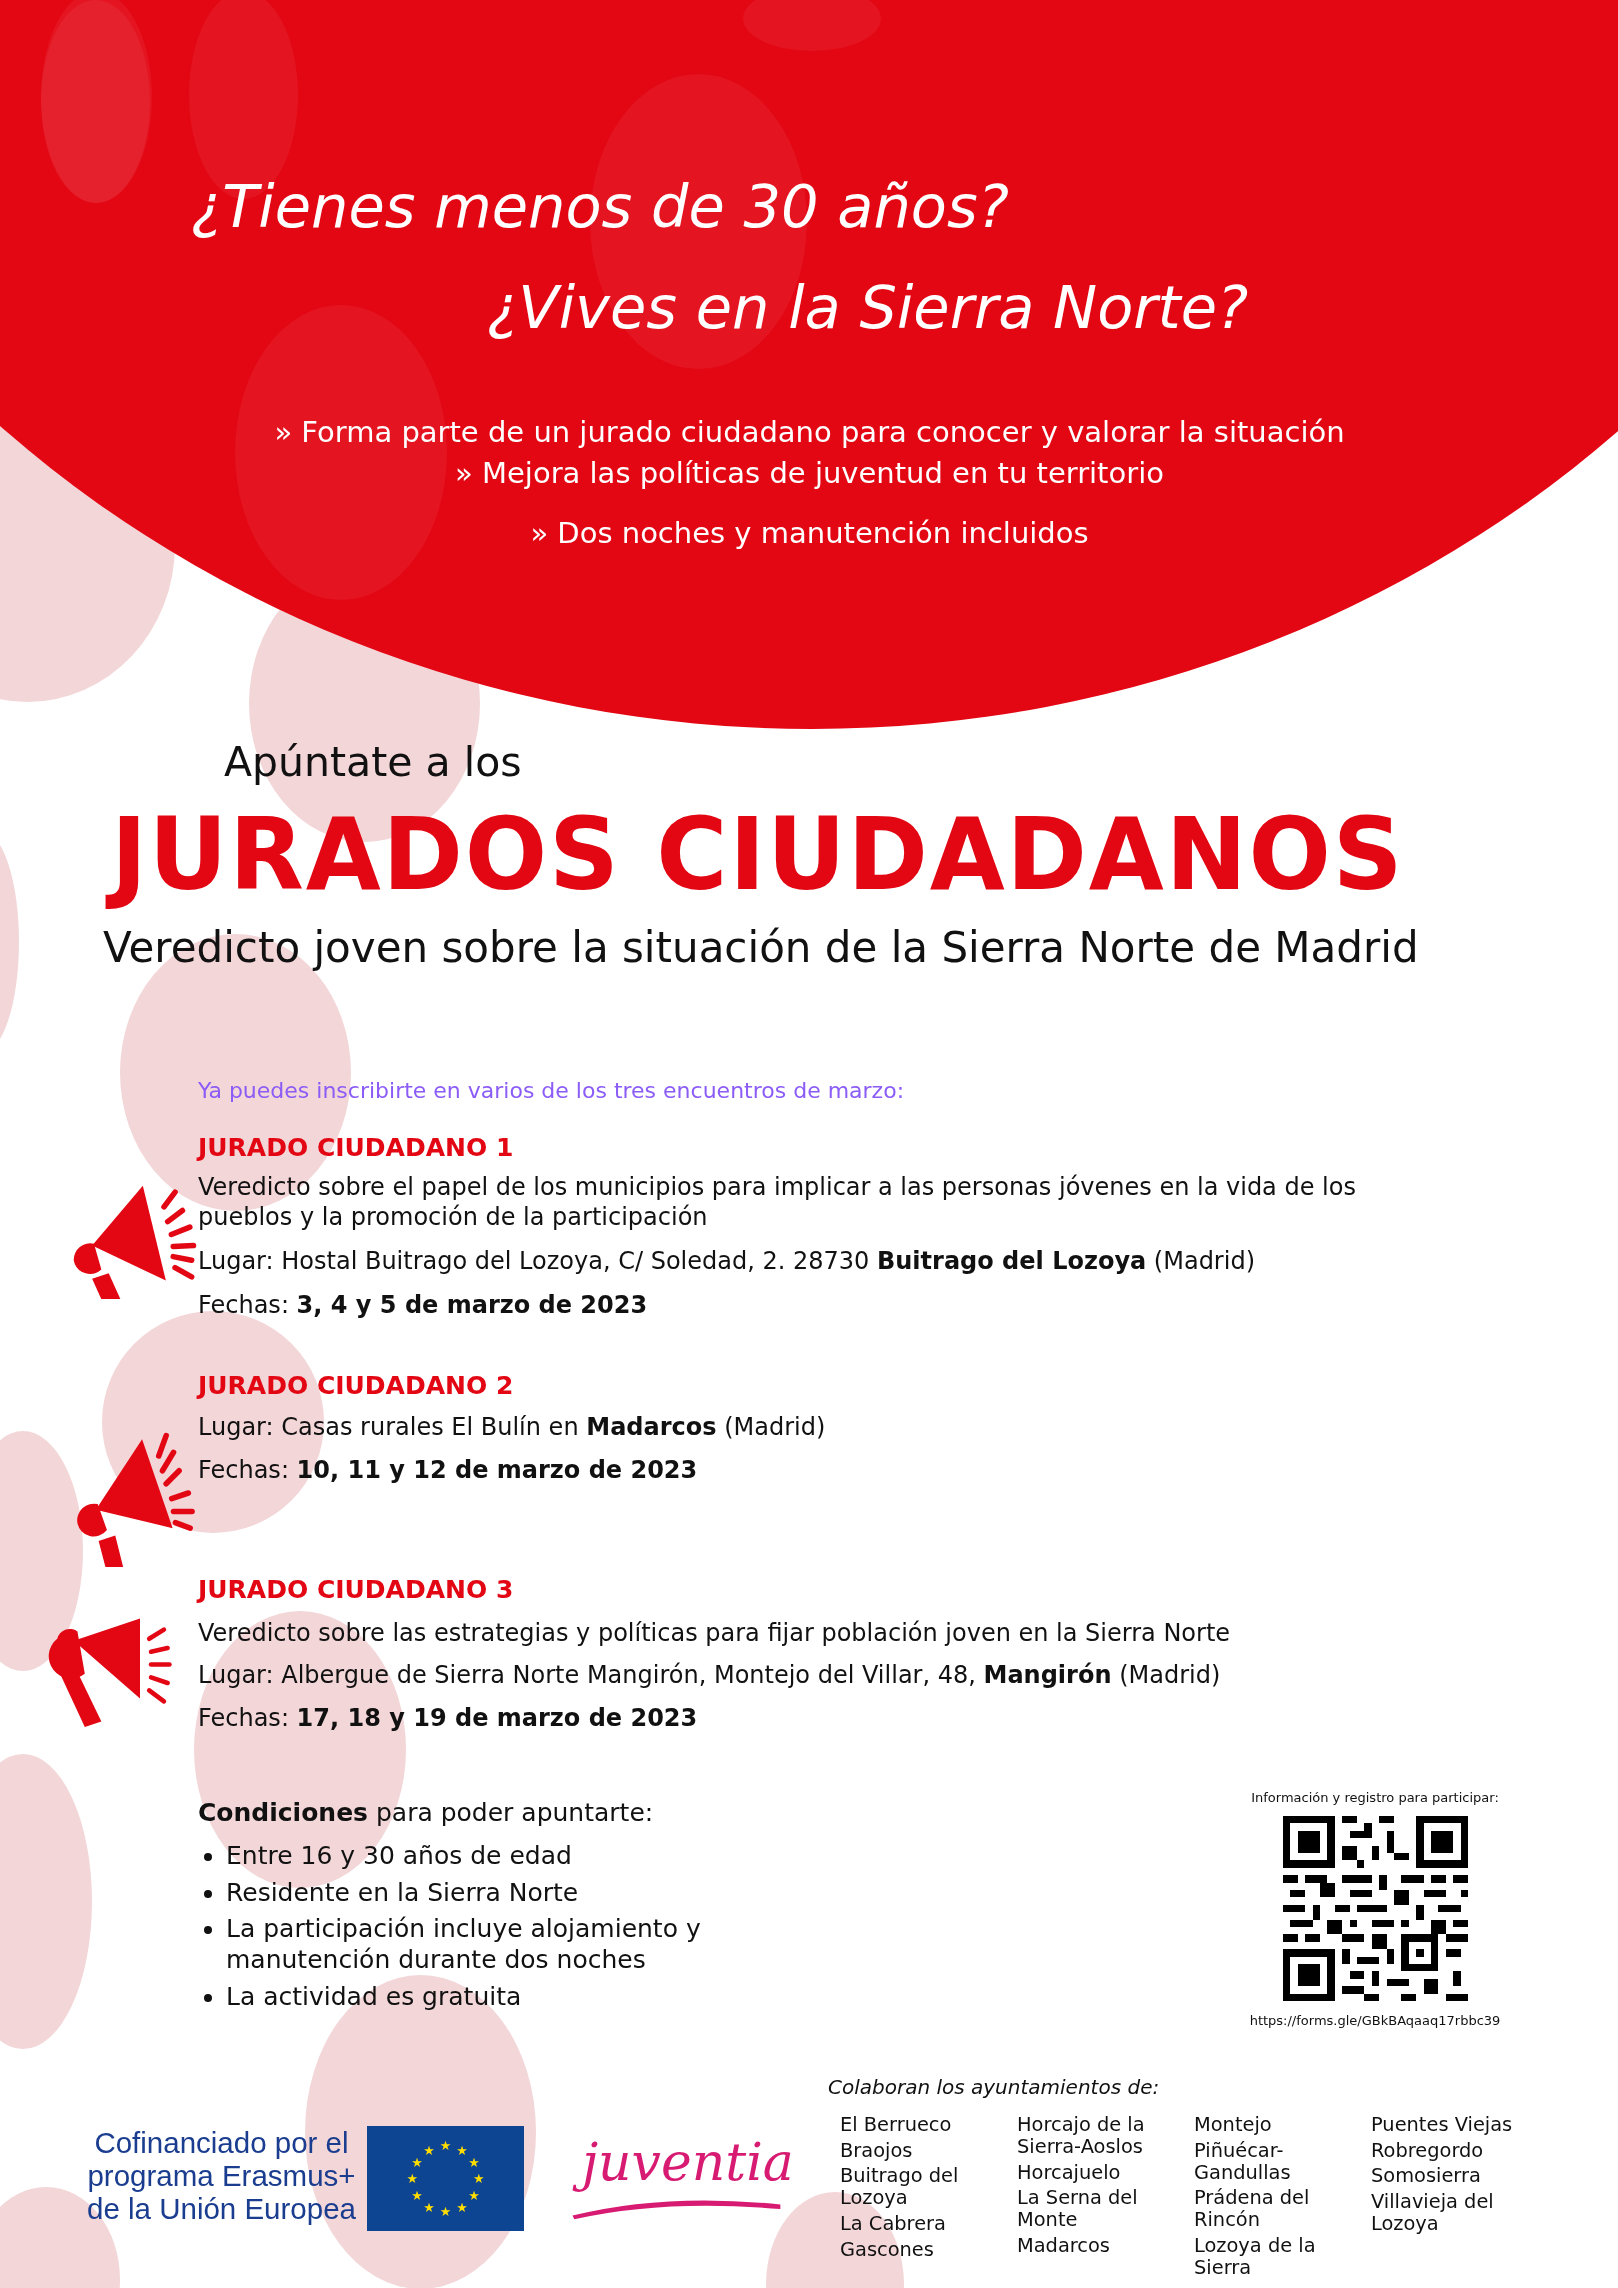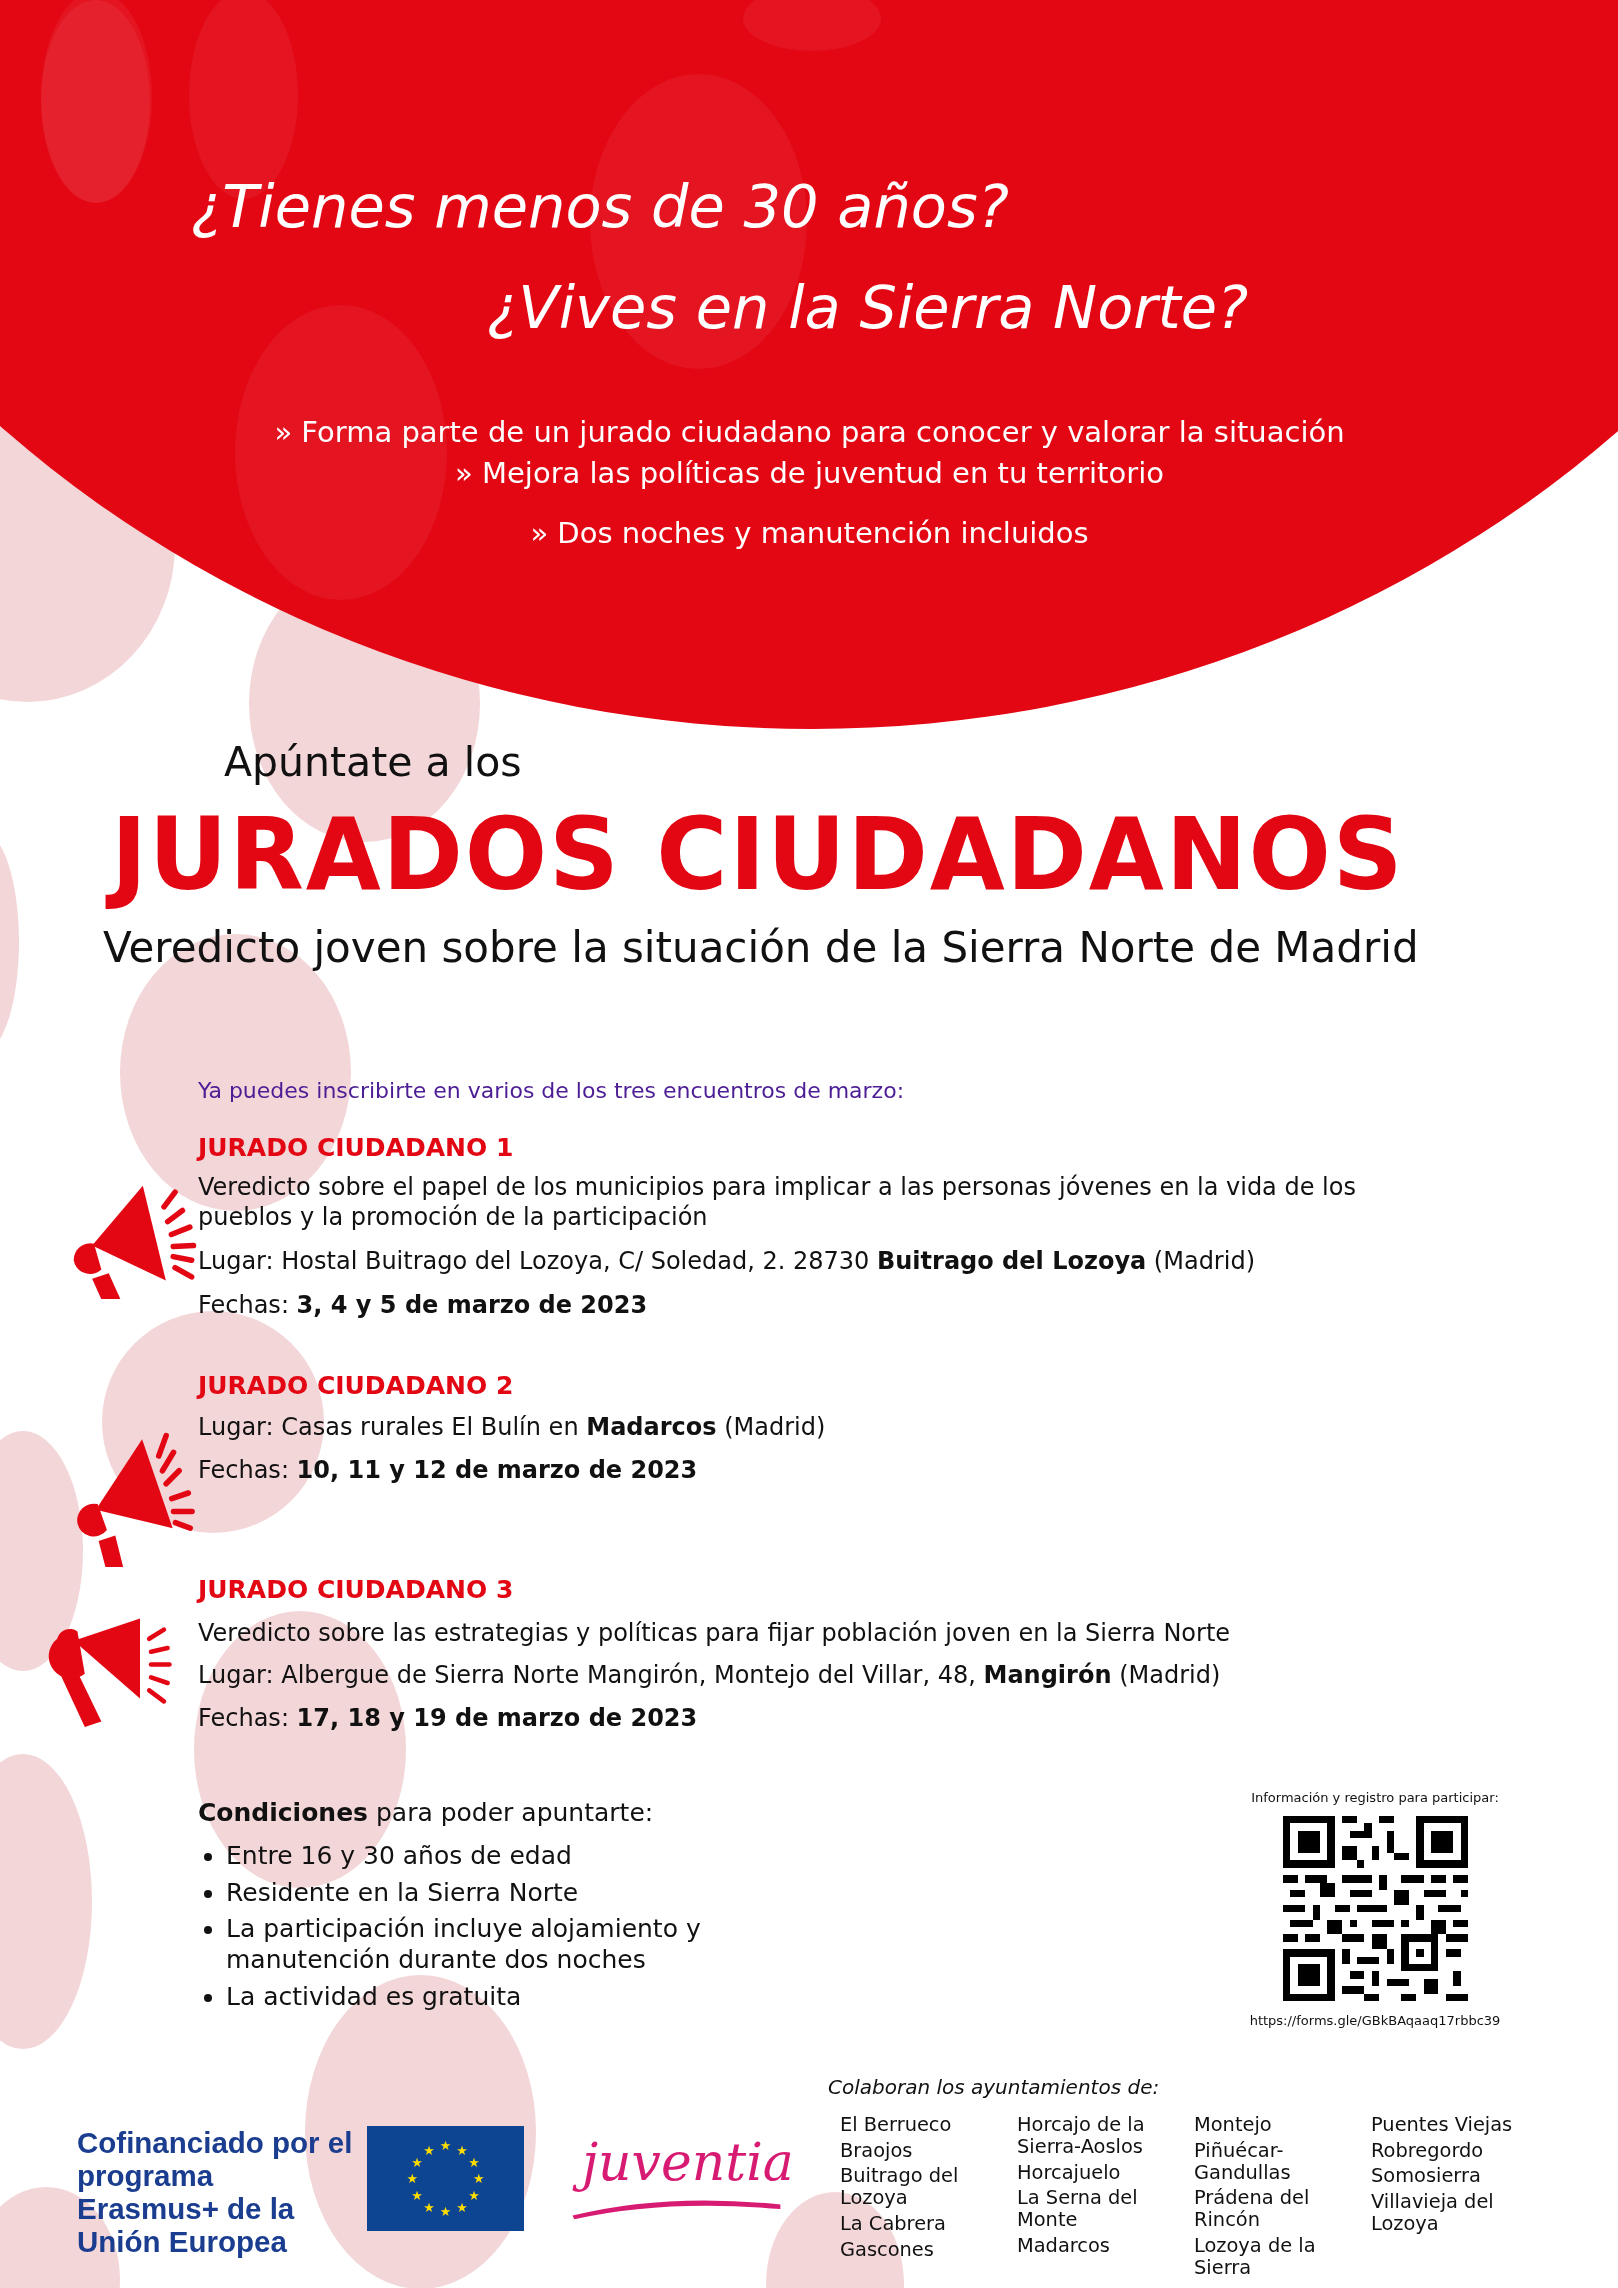--- a/index.html
+++ b/index.html
@@ -7,38 +7,38 @@
   .bg-circle { position: absolute; border-radius: 50%; background: #f3d6d8; }
   .red-arc { position: absolute; left: -388px; top: -1569px; width: 2400px; height: 2298px; border-radius: 50%; background: #e30613; overflow: hidden; }
   .arc-circle { position: absolute; border-radius: 50%; background: rgba(255,255,255,0.06); }
   .hero-q1 { position: absolute; left: 159px; top: 172px; font-size: 59px; font-style: italic; color: #fff; letter-spacing: 0px; white-space: nowrap; margin-left: 32px; }
   .hero-q2 { position: absolute; left: 487px; top: 273px; font-size: 59px; font-style: italic; color: #fff; white-space: nowrap; }
   .hero-bullets { position: absolute; left: 0; width: 1619px; top: 412px; text-align: center; color: #fff; font-size: 29px; line-height: 41px; }
   .hero-bullets p { margin: 0 0 18.5px 0; }
   .apuntate { position: absolute; left: 224px; top: 738px; font-size: 41px; color: #111; }
   .title { position: absolute; left: 111px; top: 796px; font-size: 100px; font-weight: bold; color: #e30613; letter-spacing: 1.8px; white-space: nowrap; transform: scaleX(0.97); transform-origin: left; }
   .subtitle { position: absolute; left: 103px; top: 923px; font-size: 42px; color: #111; white-space: nowrap; }
-  .intro { position: absolute; left: 198px; top: 1078px; font-size: 22px; color: #4c1d95; }
+  .intro { position: absolute; left: 198px; top: 1078px; font-size: 22px; color: #8b5cf6; }
   .jurado { position: absolute; left: 198px; width: 1237px; }
   .jurado h3 { margin: 0; font-size: 25px; font-weight: bold; color: #e30613; }
   .jurado .line { font-size: 24px; line-height: 29.5px; margin-top: 11px; }
   .jurado .line b { font-weight: bold; }
   .megaphone { position: absolute; }
   .cond { position: absolute; left: 198px; top: 1794px; width: 554px; font-size: 25px; line-height: 37px; }
   .cond ul { margin: 3.7px 0 0 0; padding-left: 28px; }
   .cond li { margin: 0; line-height: 31px; padding-top: 5.5px; }
   .qr-wrap { position: absolute; left: 1218px; top: 1790px; width: 314px; text-align: center; }
   .qr-label { font-size: 13px; color: #111; }
   .qr { width: 185px; height: 185px; margin: 11px auto 9.2px; background: #fff; }
   .qr-url { font-size: 13px; color: #111; }
   .colab { position: absolute; left: 828px; top: 2075px; font-size: 20px; font-style: italic; }
   .mun-cols { position: absolute; left: 840px; top: 2114px; display: flex; }
   .mun-col { width: 177px; font-size: 19.4px; line-height: 22px; }
   .mun-col div { margin-bottom: 3.7px; }
-  .cofin { position: absolute; left: 77px; top: 2126px; width: 277px; text-align: left; font-family: "Liberation Sans", sans-serif; font-size: 29.5px; line-height: 33px; color: #1a3d8f; font-weight: bold; }
+  .cofin { position: absolute; left: 83px; top: 2126px; width: 277px; text-align: center; font-family: "Liberation Sans", sans-serif; font-size: 29.5px; line-height: 33px; color: #1a3d8f; }
   .eu-flag { position: absolute; left: 367px; top: 2126px; width: 157px; height: 105px; background: #0d4592; }
   .juventia { position: absolute; left: 554px; top: 2123px; width: 231px; height: 102px; }
   .juventia span { position: absolute; left: 28px; top: 9.2px; font-family: "DejaVu Serif", serif; font-style: italic; font-size: 52px; color: #d81b72; }
 </style>
 </head>
 <body>
 
 <div class="bg-circle" style="left:-120px; top:388px; width:295px; height:314px;"></div>
 <div class="bg-circle" style="left:249px; top:565px; width:231px; height:277px;"></div>
 <div class="bg-circle" style="left:-55px; top:831px; width:74px; height:222px;"></div>

